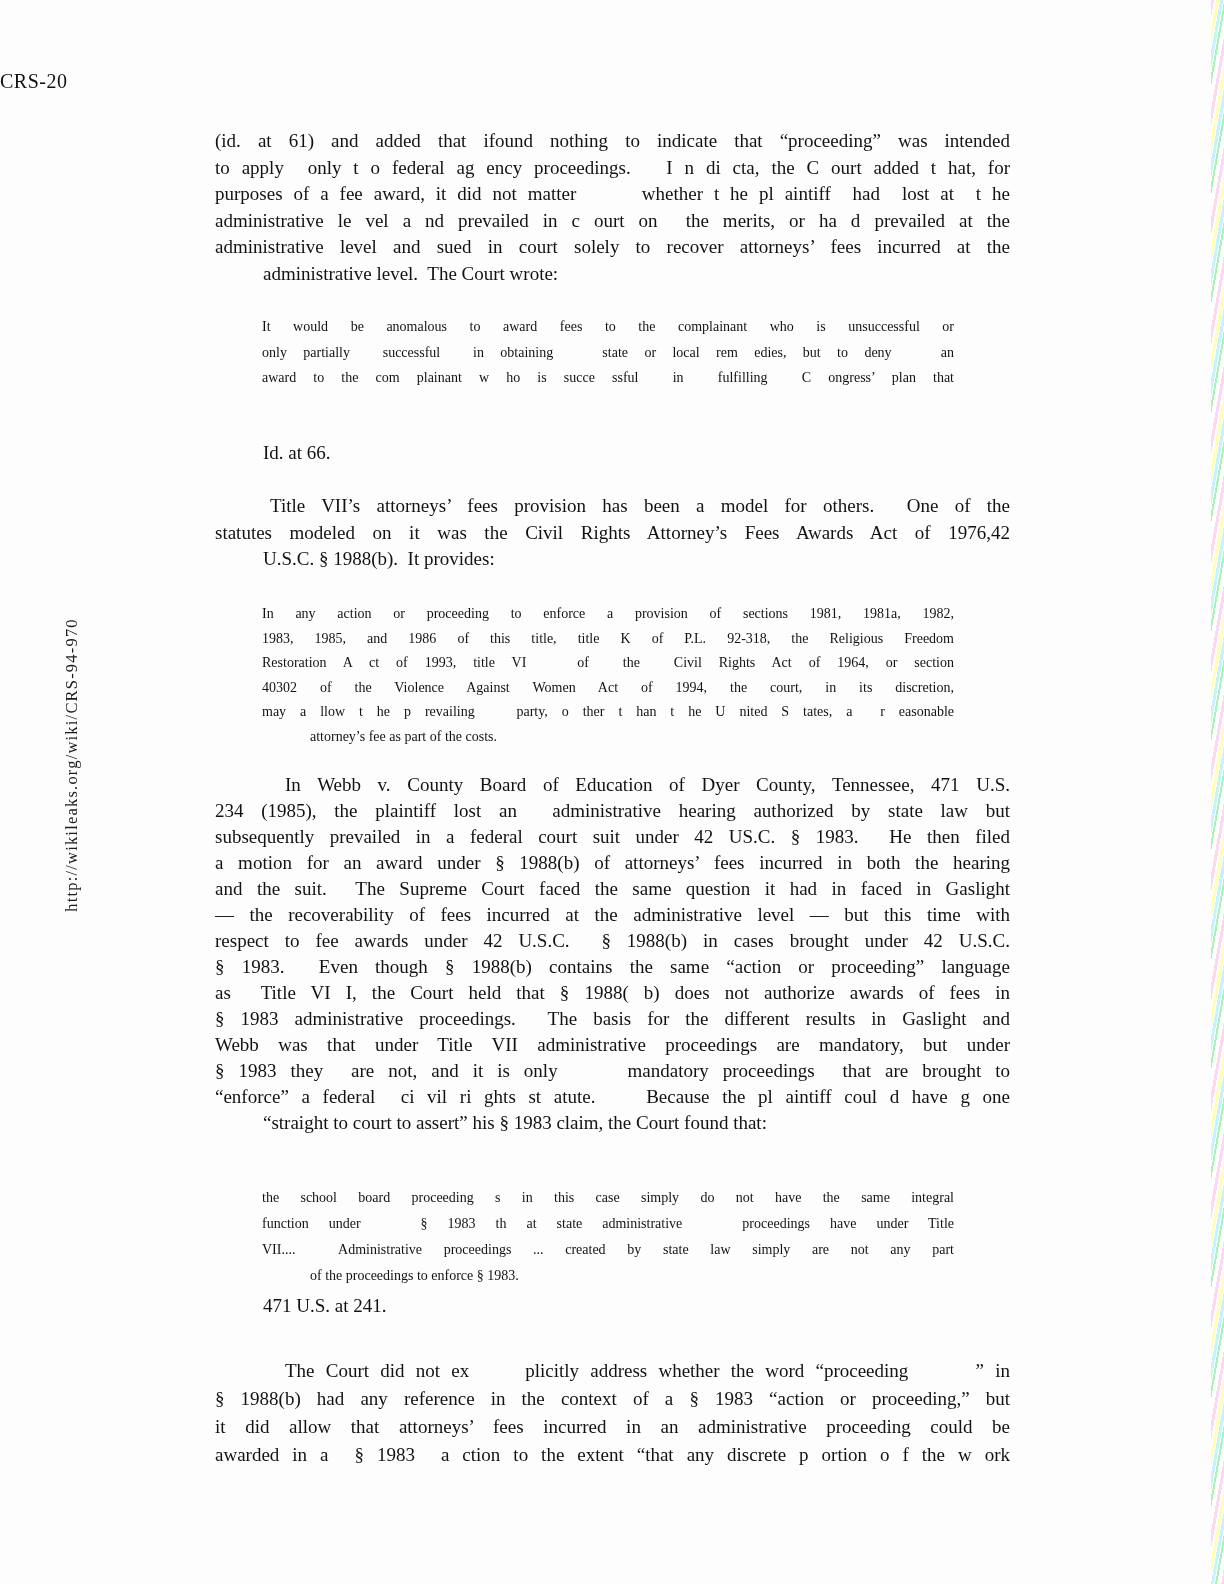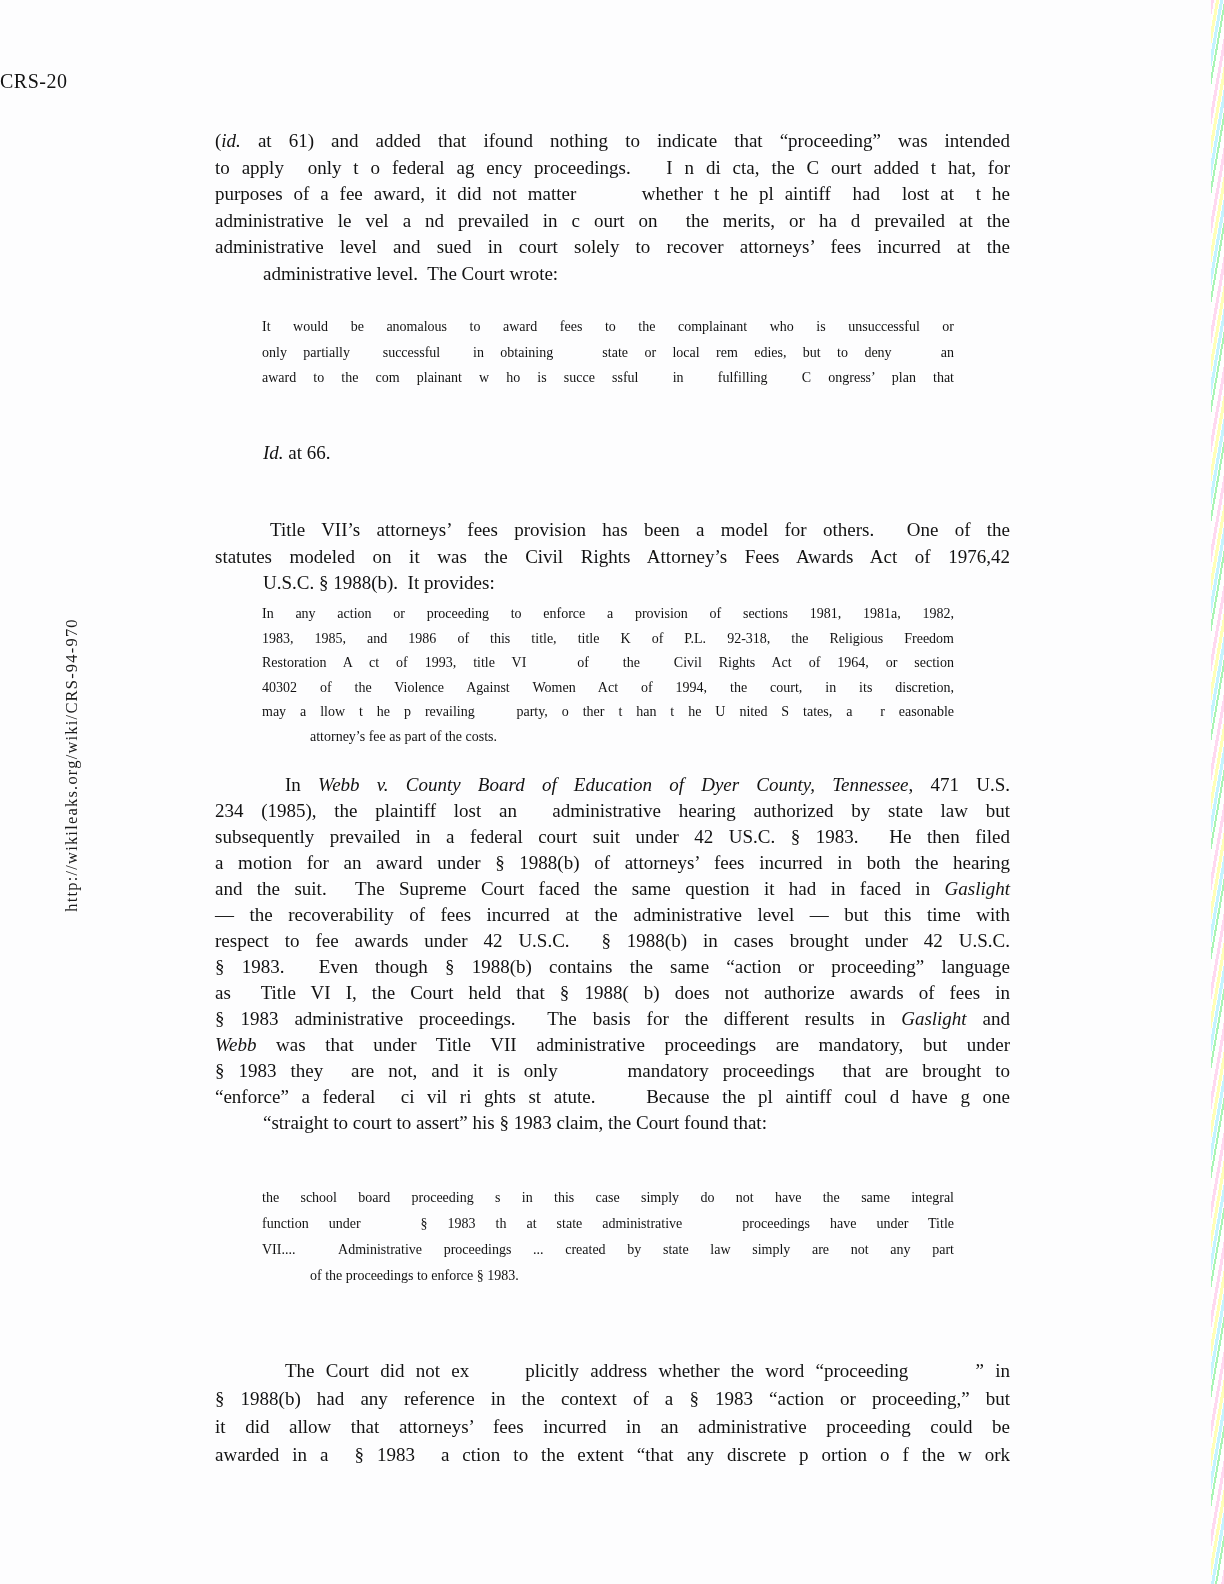--- a/index.html
+++ b/index.html
@@ -47,23 +47,23 @@
     letter-spacing: 0.5px;
   }
   .blk { position: absolute; }
   .bodycol { left: 215px; width: 795px; font-size: 19px; line-height: 26.5px; }
   .quotecol { left: 262px; width: 692px; font-size: 14px; line-height: 25.5px; }
   .lh245 { line-height: 24.5px; }
   .lh26  { line-height: 26px; }
   .lh28  { line-height: 28px; }
   .jbody { white-space: pre-wrap; text-align: justify; text-align-last: justify; }
   .jlast { white-space: pre-wrap; text-align: left; margin-left: 48px; }
-  .ind55 .jbody { text-indent: 55px; margin-top: 24px; }
+  .ind55 .jbody { text-indent: 55px; }
   .ind70 .jbody { text-indent: 70px; }
-  .it { font-style: italic; }
+  .it { }
 </style>
 </head>
 <body>
 
 <div class="page">
 
   <div class="stripe"></div>
 
   <div class="watermark">http://wikileaks.org/wiki/CRS-94-970</div>
 
@@ -120,20 +120,23 @@
     <div class="jlast"><span>“straight to court to assert” his § 1983 claim, the Court found that:</span></div>
   </section>
 
   <section class="blk quotecol lh26" style="top:1185px">
     <div class="jbody"><span>the school board proceeding s in this case simply do not have the same integral
 function under   § 1983 th at state administrative   proceedings have under Title
 VII....  Administrative proceedings ... created by state law simply are not any part</span></div>
     <div class="jlast"><span>of the proceedings to enforce § 1983.</span></div>
   </section>
 
+  <section class="blk bodycol" style="top:1293px">
+    <div class="jlast"><span>471 U.S. at 241.</span></div>
+  </section>
 
   <section class="blk bodycol lh28 ind70" style="top:1357px">
     <div class="jbody"><span>The Court did not ex     plicitly address whether the word “proceeding      ” in
 § 1988(b) had any reference in the context of a § 1983 “action or proceeding,” but
 it did allow that attorneys’ fees incurred in an administrative proceeding could be
 awarded in a  § 1983  a ction to the extent “that any discrete p ortion o f the w ork</span></div>
   </section>
 
 </div>
 

